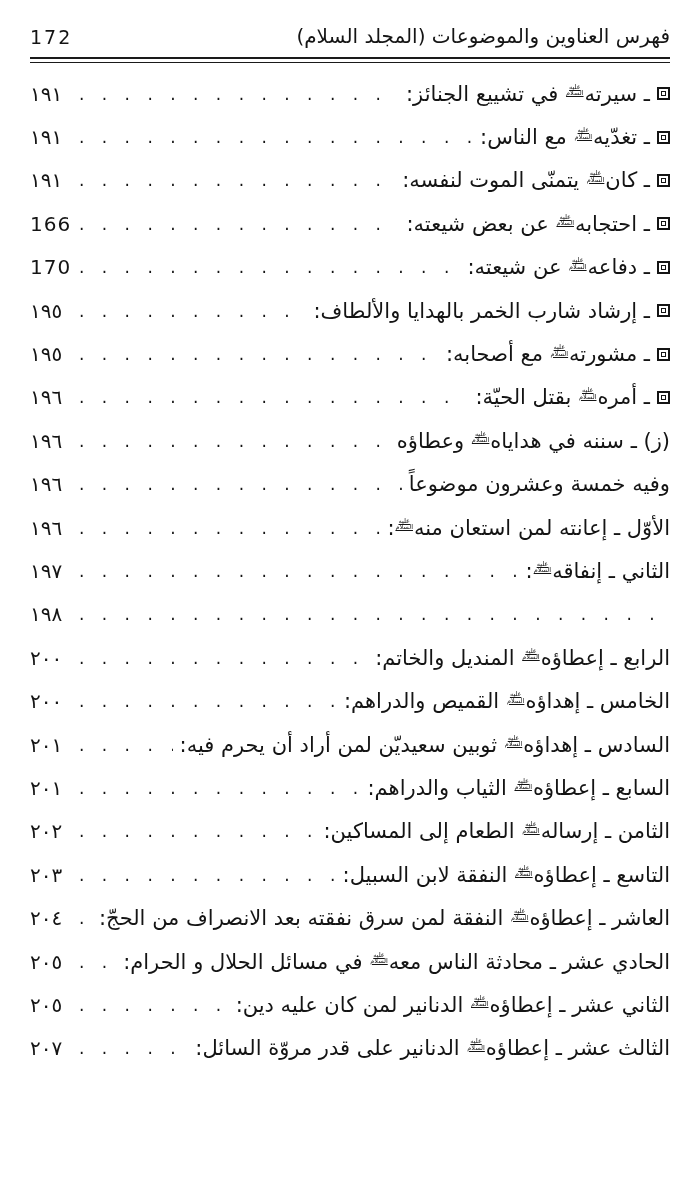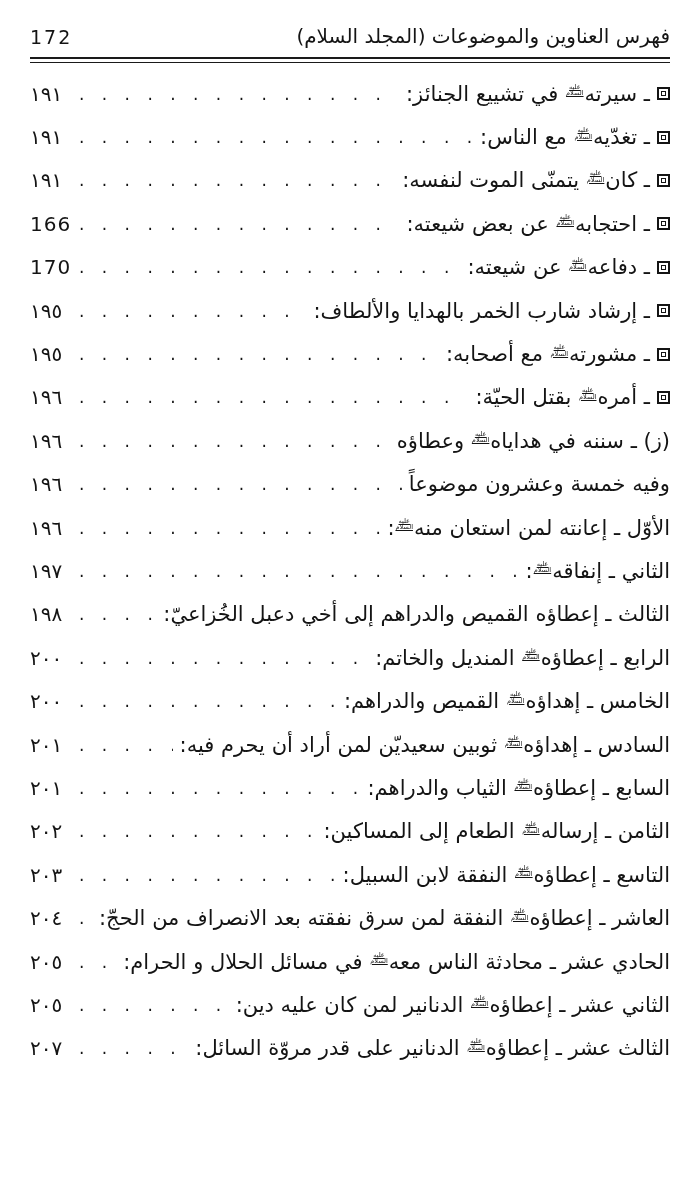--- a/index.html
+++ b/index.html
@@ -196,21 +196,20 @@
       </div>
       <div class="row">
         <span class="entry-text">الثاني ـ إنفاقه<span class="hon">
             <span>عليه</span>
             <span>السلام</span>
           </span>:</span>
         <span class="leader">. . . . . . . . . . . . . . . . . . . . . . . . . . . . . . . . . . . . . . . . . . . . . . . . . . . . . . . . . . . . . . . . . . . . . . . . . . . . . . . . . . . . . . . . . . . . . . . . . . . . . . . . . . . . . . . . . . . . . . . . </span>
         <span class="pagenum">١٩٧</span>
       </div>
       <div class="row">
-        <span class="entry-text">الثالث ـ إعطاؤه القميص والدراهم إلى أخي دعبل الخُزاعيّ:</span>
         <span class="leader">. . . . . . . . . . . . . . . . . . . . . . . . . . . . . . . . . . . . . . . . . . . . . . . . . . . . . . . . . . . . . . . . . . . . . . . . . . . . . . . . . . . . . . . . . . . . . . . . . . . . . . . . . . . . . . . . . . . . . . . . </span>
         <span class="pagenum">١٩٨</span>
       </div>
       <div class="row">
         <span class="entry-text">الرابع ـ إعطاؤه<span class="hon">
             <span>عليه</span>
             <span>السلام</span>
           </span> المنديل والخاتم:</span>
         <span class="leader">. . . . . . . . . . . . . . . . . . . . . . . . . . . . . . . . . . . . . . . . . . . . . . . . . . . . . . . . . . . . . . . . . . . . . . . . . . . . . . . . . . . . . . . . . . . . . . . . . . . . . . . . . . . . . . . . . . . . . . . . </span>
         <span class="pagenum">٢٠٠</span>

